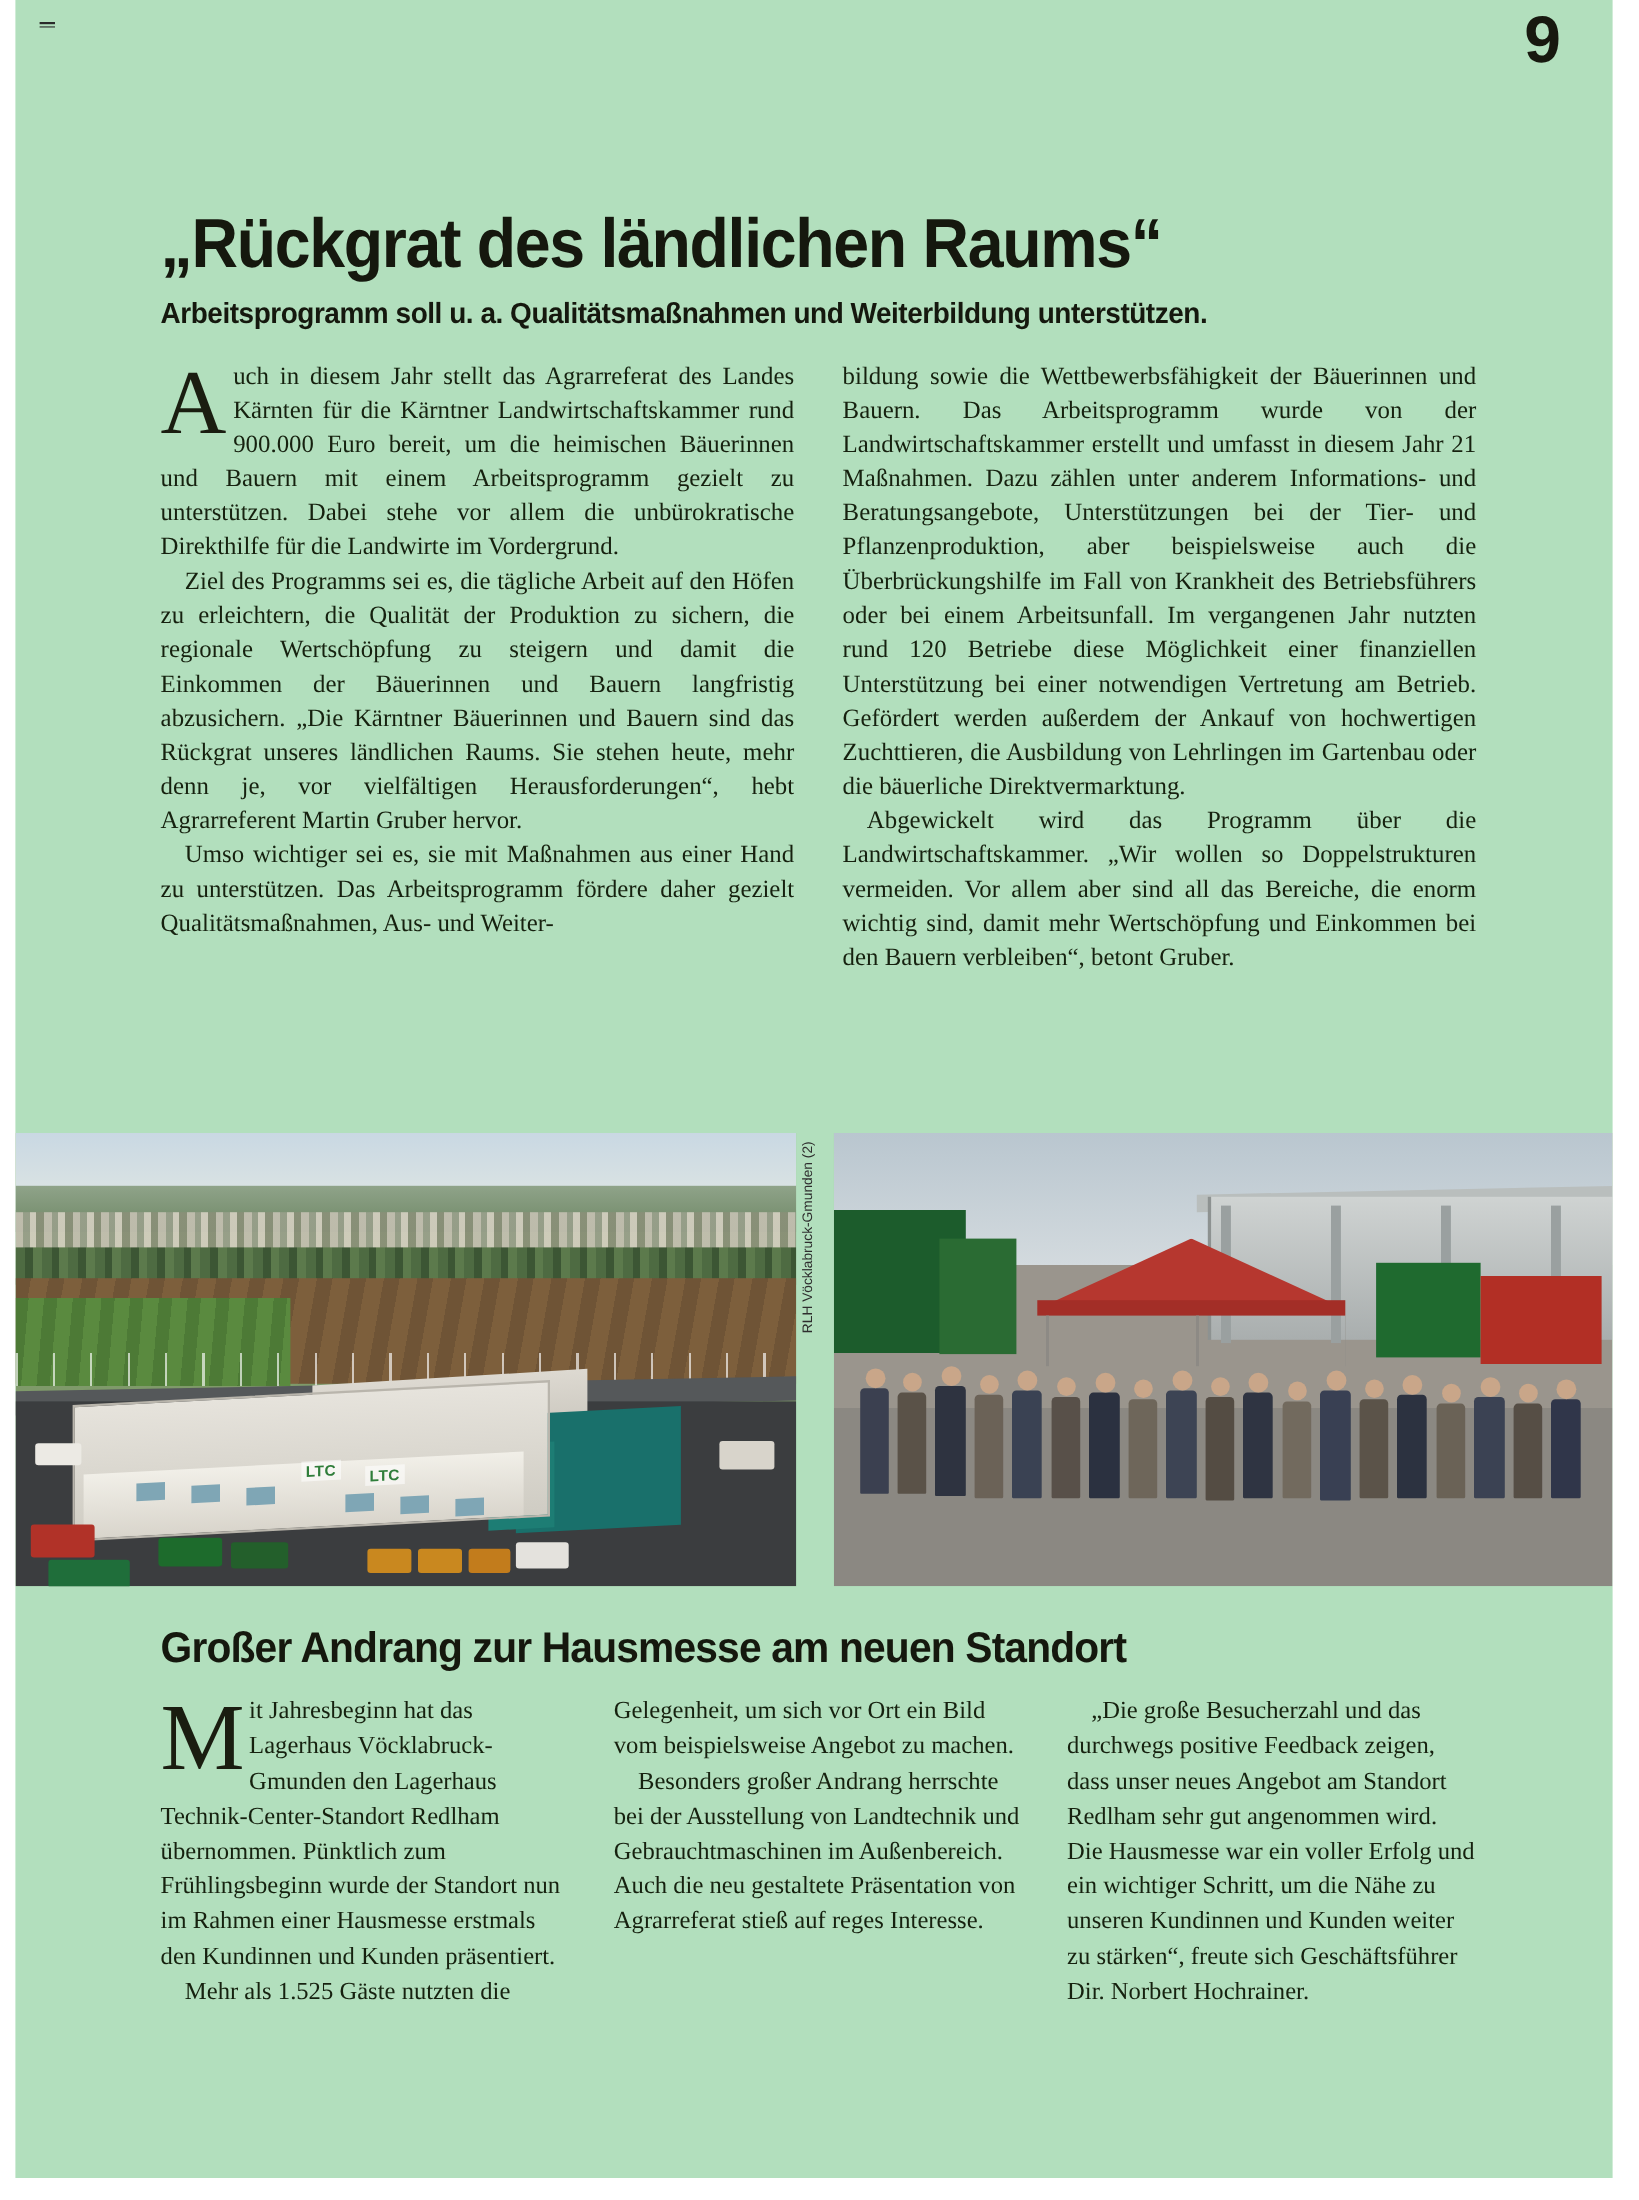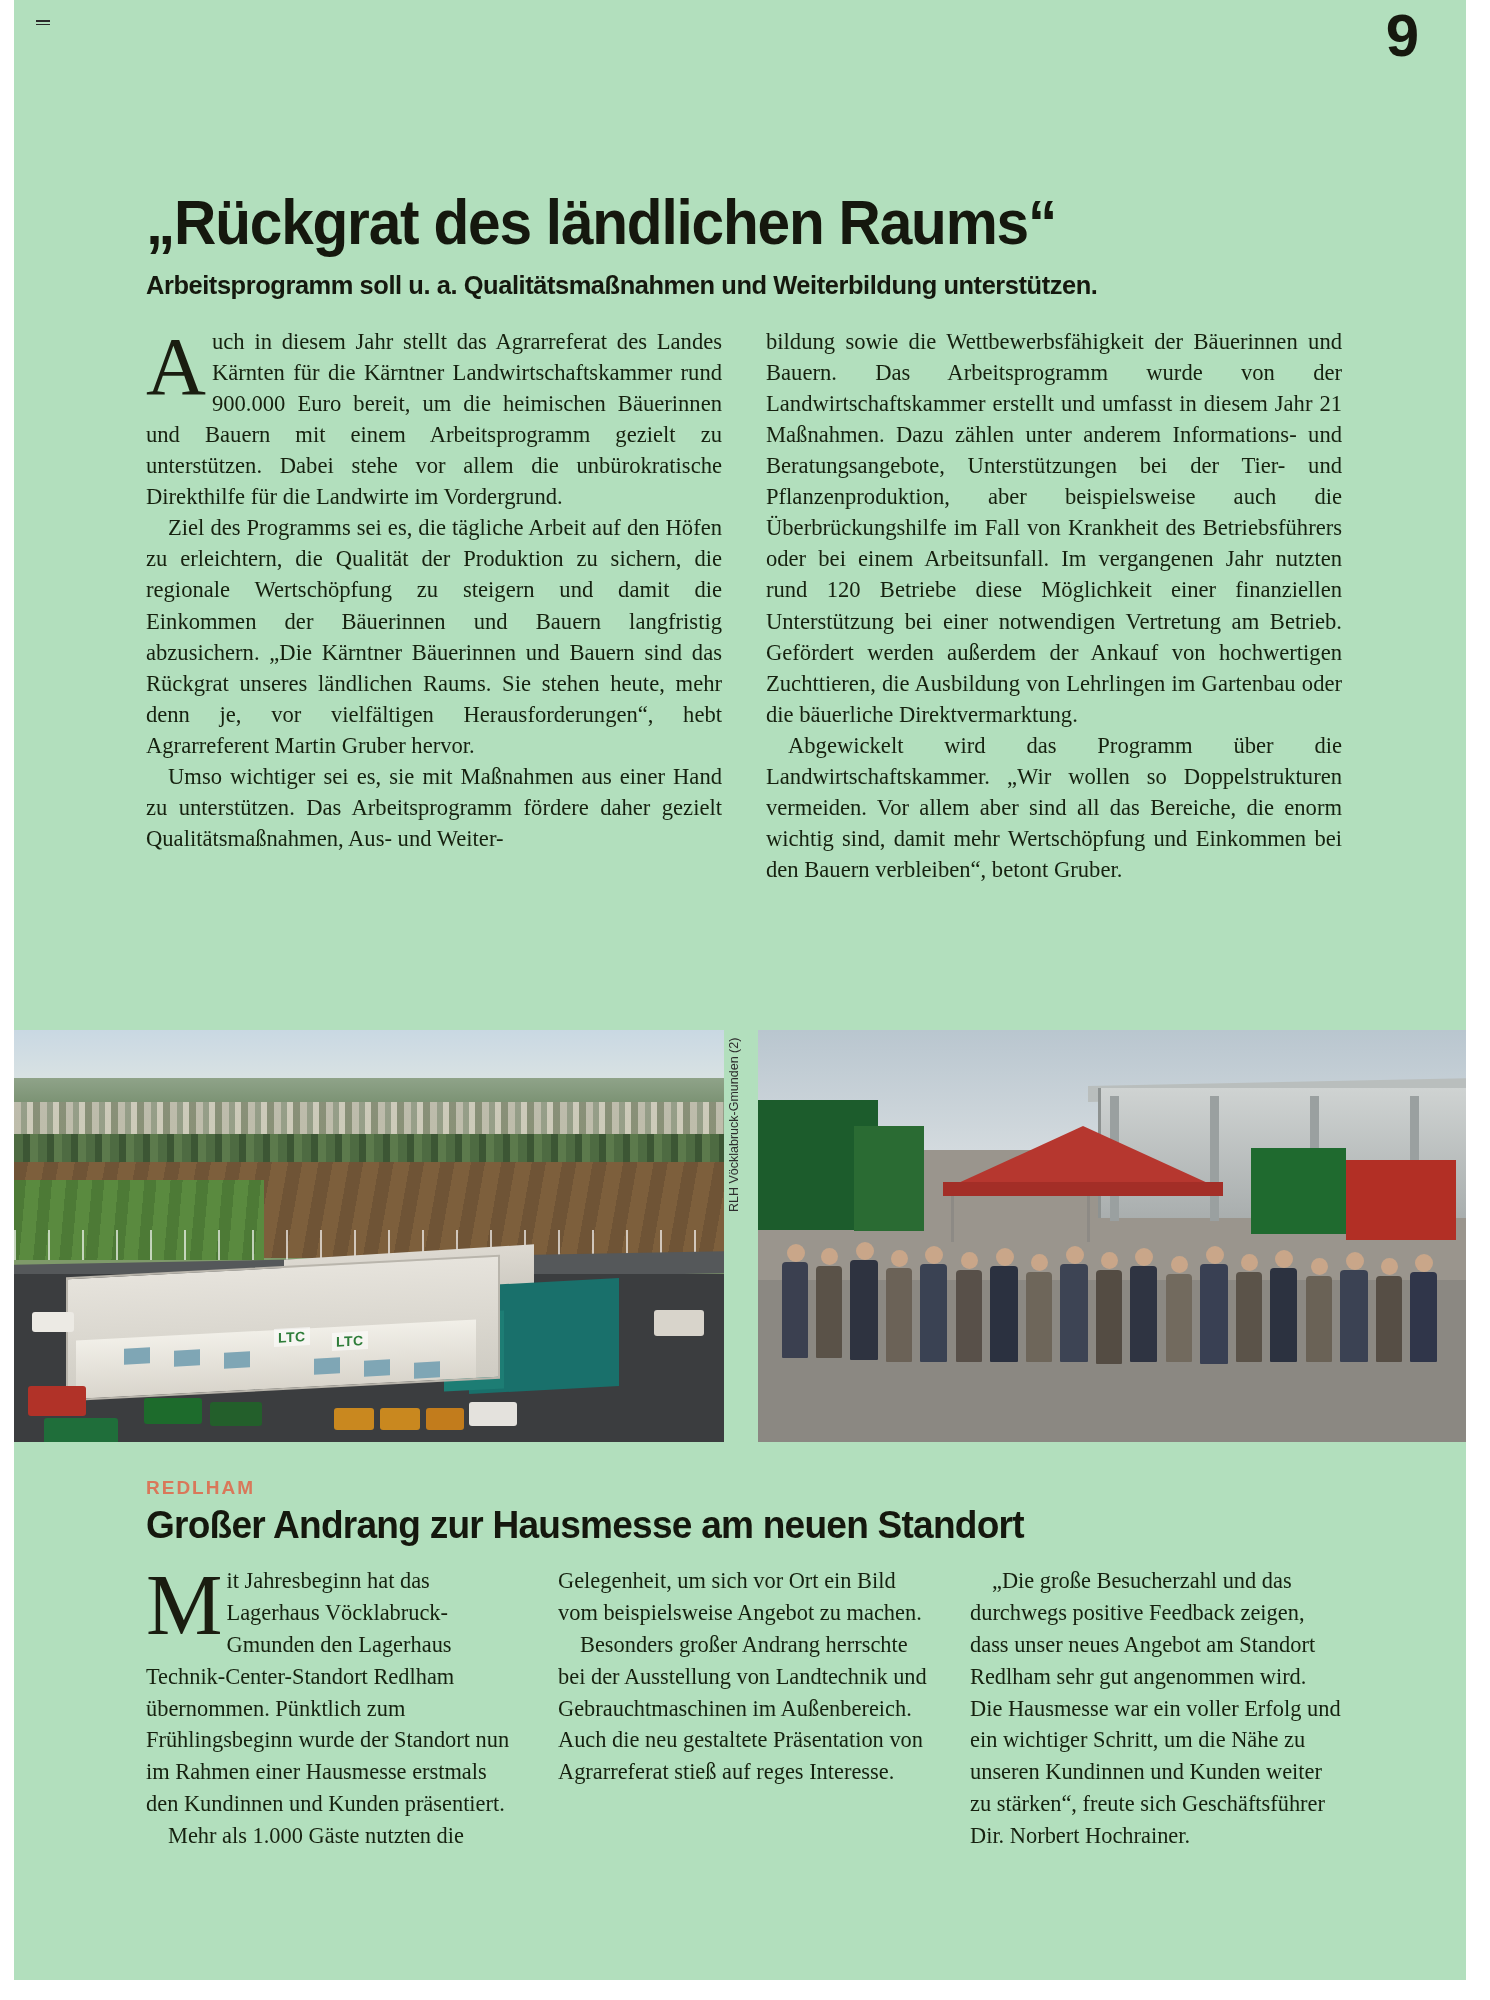--- a/index.html
+++ b/index.html
@@ -482,28 +482,27 @@
           <div class="person" style="left:652px; top:92px;  width:27px; height:90px; background:#30364a;"></div>
           <div class="head" style="left:657px; top:74px;  width:18px; height:18px;"></div>
         </div>
       </div>
     </div>
   </div>
 
   <div class="credit">RLH Vöcklabruck-Gmunden (2)</div>
 
   <div class="article-bottom">
-    <div class="kicker2">REDLHAM</div>
     <h2 class="headline2">Großer Andrang zur Hausmesse am neuen Standort</h2>
 
     <div class="cols3">
       <div class="col">
         <div class="body-text2">
           <p class="first"><span class="dropcap2">M</span><span>it Jahresbeginn hat das Lagerhaus Vöcklabruck-Gmunden den Lagerhaus Technik-Center-Standort Redlham übernommen. Pünktlich zum Frühlingsbeginn wurde der Standort nun im Rahmen einer Hausmesse erstmals den Kundinnen und Kunden präsentiert.</span></p>
-          <p><span>Mehr als 1.000 Gäste nutzten die</span></p>
+          <p><span>Mehr als 1.525 Gäste nutzten die</span></p>
         </div>
       </div>
       <div class="col">
         <div class="body-text2">
           <p class="first"><span>Gelegenheit, um sich vor Ort ein Bild vom beispielsweise Angebot zu machen.</span></p>
           <p><span>Besonders großer Andrang herrschte bei der Ausstellung von Landtechnik und Gebrauchtmaschinen im Außenbereich. Auch die neu gestaltete Präsentation von Agrarreferat stieß auf reges Interesse.</span></p>
         </div>
       </div>
       <div class="col">
         <div class="body-text2">

